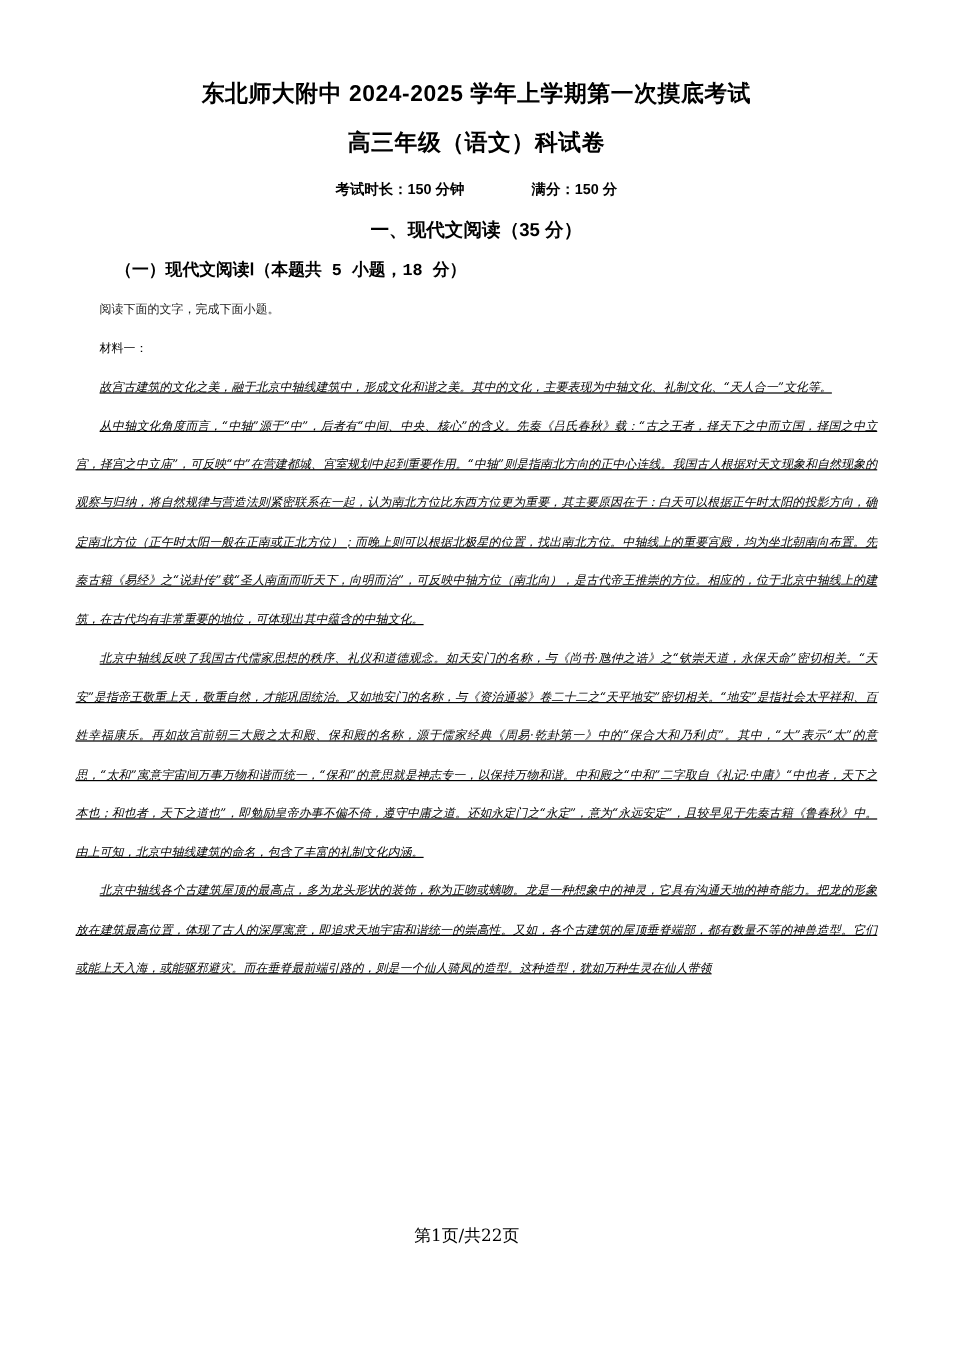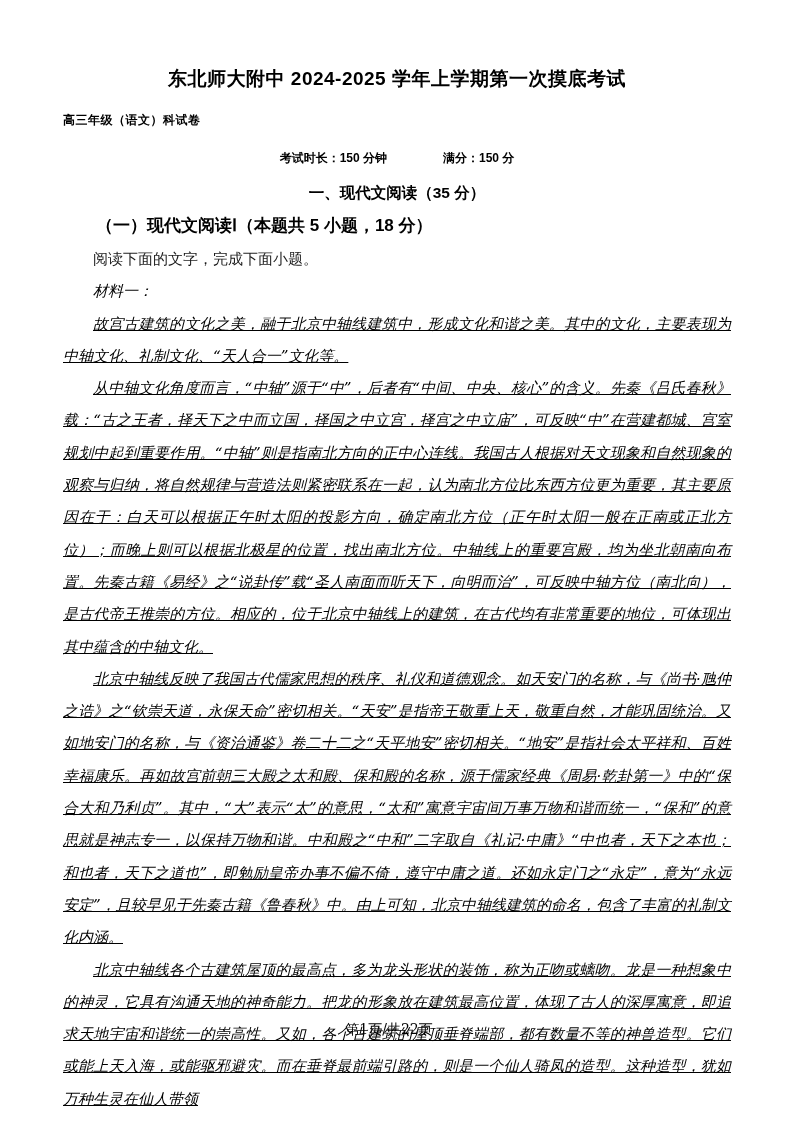--- a/index.html
+++ b/index.html
@@ -23,24 +23,24 @@
     margin: 0;
     text-align: center;
     font-family: "Liberation Sans", "DejaVu Sans", sans-serif;
     font-weight: bold;
     font-size: 19px;
     line-height: 26px;
     letter-spacing: 0.5px;
   }
   .exam-subtitle {
     margin: 15px 0 0 0;
-    text-align: left;
+    text-align: center;
     font-family: "Liberation Sans", "DejaVu Sans", sans-serif;
     font-weight: bold;
-    font-size: 12px;
+    font-size: 19px;
     line-height: 26px;
     letter-spacing: 0.5px;
   }
   .exam-info {
     margin-top: 14px;
     text-align: center;
     font-family: "Liberation Sans", "DejaVu Sans", sans-serif;
     font-weight: bold;
     font-size: 12px;
     line-height: 22px;
@@ -53,41 +53,40 @@
     margin: 12px 0 0 0;
     font-family: "Liberation Sans", "DejaVu Sans", sans-serif;
     font-weight: bold;
     font-size: 15.5px;
     line-height: 24px;
     text-align: center;
   }
   .sub-heading {
     margin: 9px 0 0 0;
     padding-left: 33px;
-    font-family: Liberation Sans, sans-serif;
+    font-family: Liberation Mono, monospace;
     font-weight: bold;
-    font-size: 17px;
+    font-size: 14px;
     line-height: 24px;
   }
   .body-block {
     margin-top: 5px;
-    font-size: 15px;
+    font-size: 10px;
     line-height: 32.3px;
     text-align: justify;
   }
   .instruction {
     margin: 0;
     text-indent: 2em;
     font-style: normal;
     color: #1a1a1a;
   }
   .material-label {
     margin: 0;
     text-indent: 2em;
-    font-style: italic;
   }
   .para {
     margin: 0;
     text-indent: 2em;
     font-style: italic;
     text-decoration: underline;
   }
   .page-footer {
     position: absolute;
     left: 0;

